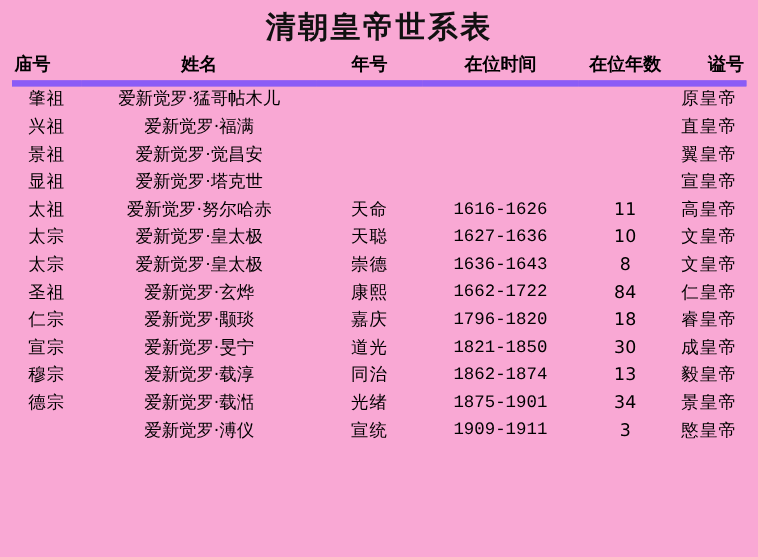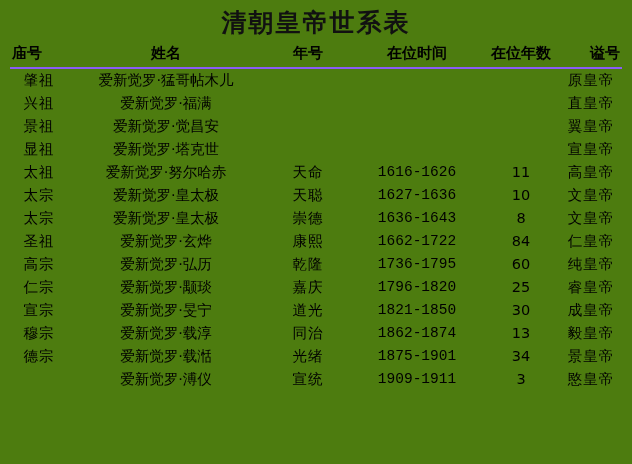--- a/index.html
+++ b/index.html
@@ -11,21 +11,21 @@
     width: 632px;
     height: 464px;
     overflow: hidden;
     font-family: "DejaVu Sans", "Liberation Sans", sans-serif;
     color: #000000;
   }
   .sheet {
     position: relative;
     width: 632px;
     height: 464px;
-    background: #4d7c0f;
+    background: #f9a8d4;
     box-sizing: border-box;
     padding: 6px 10px 0 10px;
   }
   .title {
     text-align: center;
     font-size: 25px;
     font-weight: bold;
     letter-spacing: 2px;
     line-height: 30px;
     margin: 2px 0 4px 0;
@@ -48,21 +48,21 @@
     font-size: 15px;
     font-weight: bold;
     padding: 2px 0 4px 0;
     text-align: center;
     color: #000;
     font-family: "DejaVu Sans", "Liberation Sans", sans-serif;
   }
   table.genealogy th.th-temple { text-align: left; padding-left: 2px; }
   table.genealogy th.th-post { text-align: right; padding-right: 2px; }
   table.genealogy thead tr {
-    border-bottom: 2px solid #8b5cf6;
+    border-bottom: 5px solid #8b5cf6;
   }
   table.genealogy td {
     font-size: 14.5px;
     padding: 1px 0 1px 0;
     text-align: center;
     line-height: 21px;
     white-space: nowrap;
     color: #000;
   }
   td.temple {
@@ -173,33 +173,25 @@
       </tr>
       <tr>
         <td class="temple">圣祖</td>
         <td class="name">爱新觉罗·玄烨</td>
         <td class="era">康熙</td>
         <td class="reign">1662-1722</td>
         <td class="years">84</td>
         <td class="post">仁皇帝</td>
       </tr>
       <tr>
-        <td class="temple">高宗</td>
-        <td class="name">爱新觉罗·弘历</td>
-        <td class="era">乾隆</td>
-        <td class="reign">1736-1795</td>
-        <td class="years">60</td>
-        <td class="post">纯皇帝</td>
-      </tr>
-      <tr>
         <td class="temple">仁宗</td>
         <td class="name">爱新觉罗·颙琰</td>
         <td class="era">嘉庆</td>
         <td class="reign">1796-1820</td>
-        <td class="years">25</td>
+        <td class="years">18</td>
         <td class="post">睿皇帝</td>
       </tr>
       <tr>
         <td class="temple">宣宗</td>
         <td class="name">爱新觉罗·旻宁</td>
         <td class="era">道光</td>
         <td class="reign">1821-1850</td>
         <td class="years">30</td>
         <td class="post">成皇帝</td>
       </tr>

